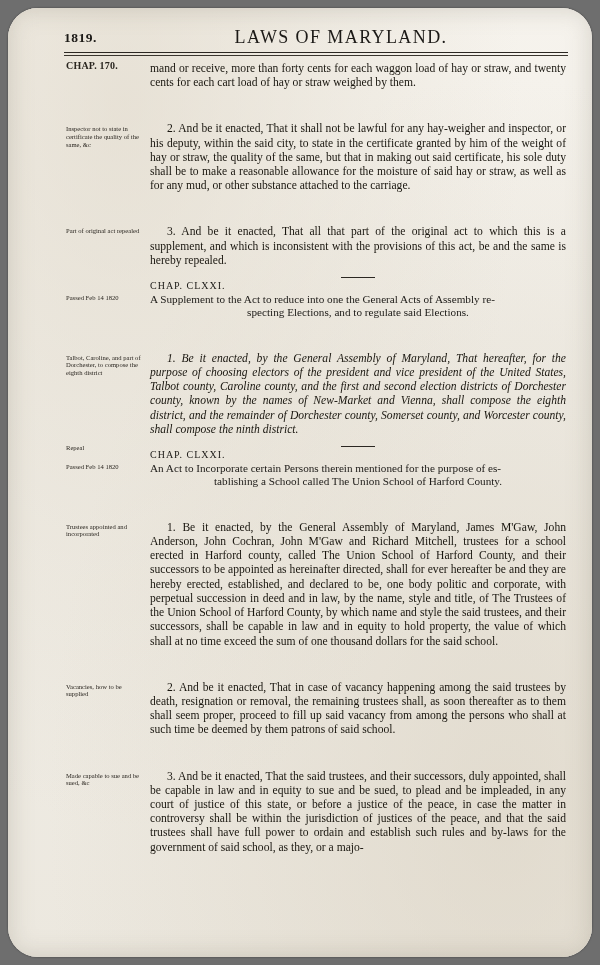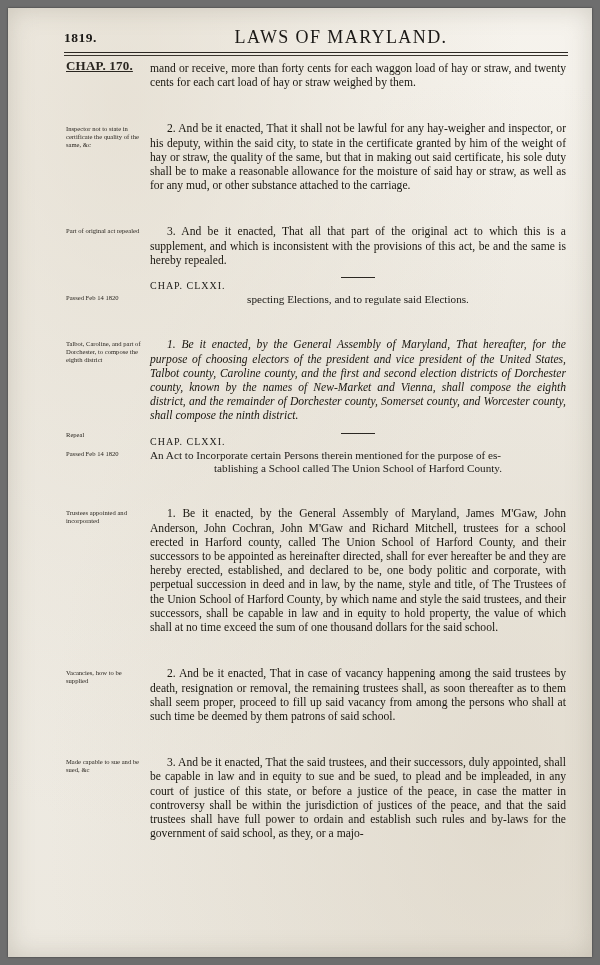--- a/index.html
+++ b/index.html
@@ -15,20 +15,21 @@
   }
   .page {
     position: absolute;
     left: 8px;
     top: 8px;
     width: 584px;
     height: 949px;
     background: #f3f0ea;
     box-shadow: 0 0 2px rgba(0,0,0,0.5);
     overflow: hidden;
+    border-radius: 30px;
   }
   .paper-inner {
     position: absolute;
     left: 0; top: 0; right: 0; bottom: 0;
     background:
       radial-gradient(ellipse at 20% 10%, rgba(220,212,196,0.55), rgba(0,0,0,0) 60%),
       radial-gradient(ellipse at 85% 85%, rgba(214,205,188,0.5), rgba(0,0,0,0) 65%),
       linear-gradient(180deg, #f6f3ed 0%, #f1eee7 40%, #ece8df 100%);
   }
   .content {
@@ -97,23 +98,22 @@
     left: 58px;
     width: 78px;
     font-size: 6.6px;
     line-height: 7.6px;
     font-family: "Liberation Serif", serif;
     color: #2a2620;
     text-align: left;
   }
   .note.b {
     font-weight: bold;
-    font-size: 13px;
+    font-size: 10px;
     letter-spacing: 0.2px;
-    text-decoration: underline;
   }
   .par {
     margin-left: 142px;
     margin-right: 26px;
     font-size: 11.6px;
     line-height: 14.2px;
     text-align: justify;
     text-justify: inter-word;
     color: #19160f;
   }
@@ -193,20 +193,21 @@
       </div>
 
       <div class="chapline">
         <span class="dash"></span>
         <span>CHAP. CLXXI.</span>
       </div>
 
       <div class="blk" style="margin-top:2px;">
         <div class="note" style="top:1px;">Passed Feb 14 1820</div>
         <div class="centered-sub">
+          <span>A Supplement to the Act to reduce into one the General Acts of Assembly re-</span>
           <span class="c2">specting Elections, and to regulate said Elections.</span>
         </div>
       </div>
 
       <div class="blk" style="margin-top:4px;">
         <div class="note" style="top:2px;">Talbot, Caroline, and part of Dorchester, to compose the eighth district</div>
         <div class="par ind it">1. Be it enacted, by the General Assembly of Maryland, That hereafter, for the purpose of choosing electors of the president and vice president of the United States, Talbot county, Caroline county, and the first and second election districts of Dorchester county, known by the names of New-Market and Vienna, shall compose the eighth district, and the remainder of Dorchester county, Somerset county, and Worcester county, shall compose the ninth district.</div>
       </div>
 
       <div class="blk" style="margin-top:5px;">

